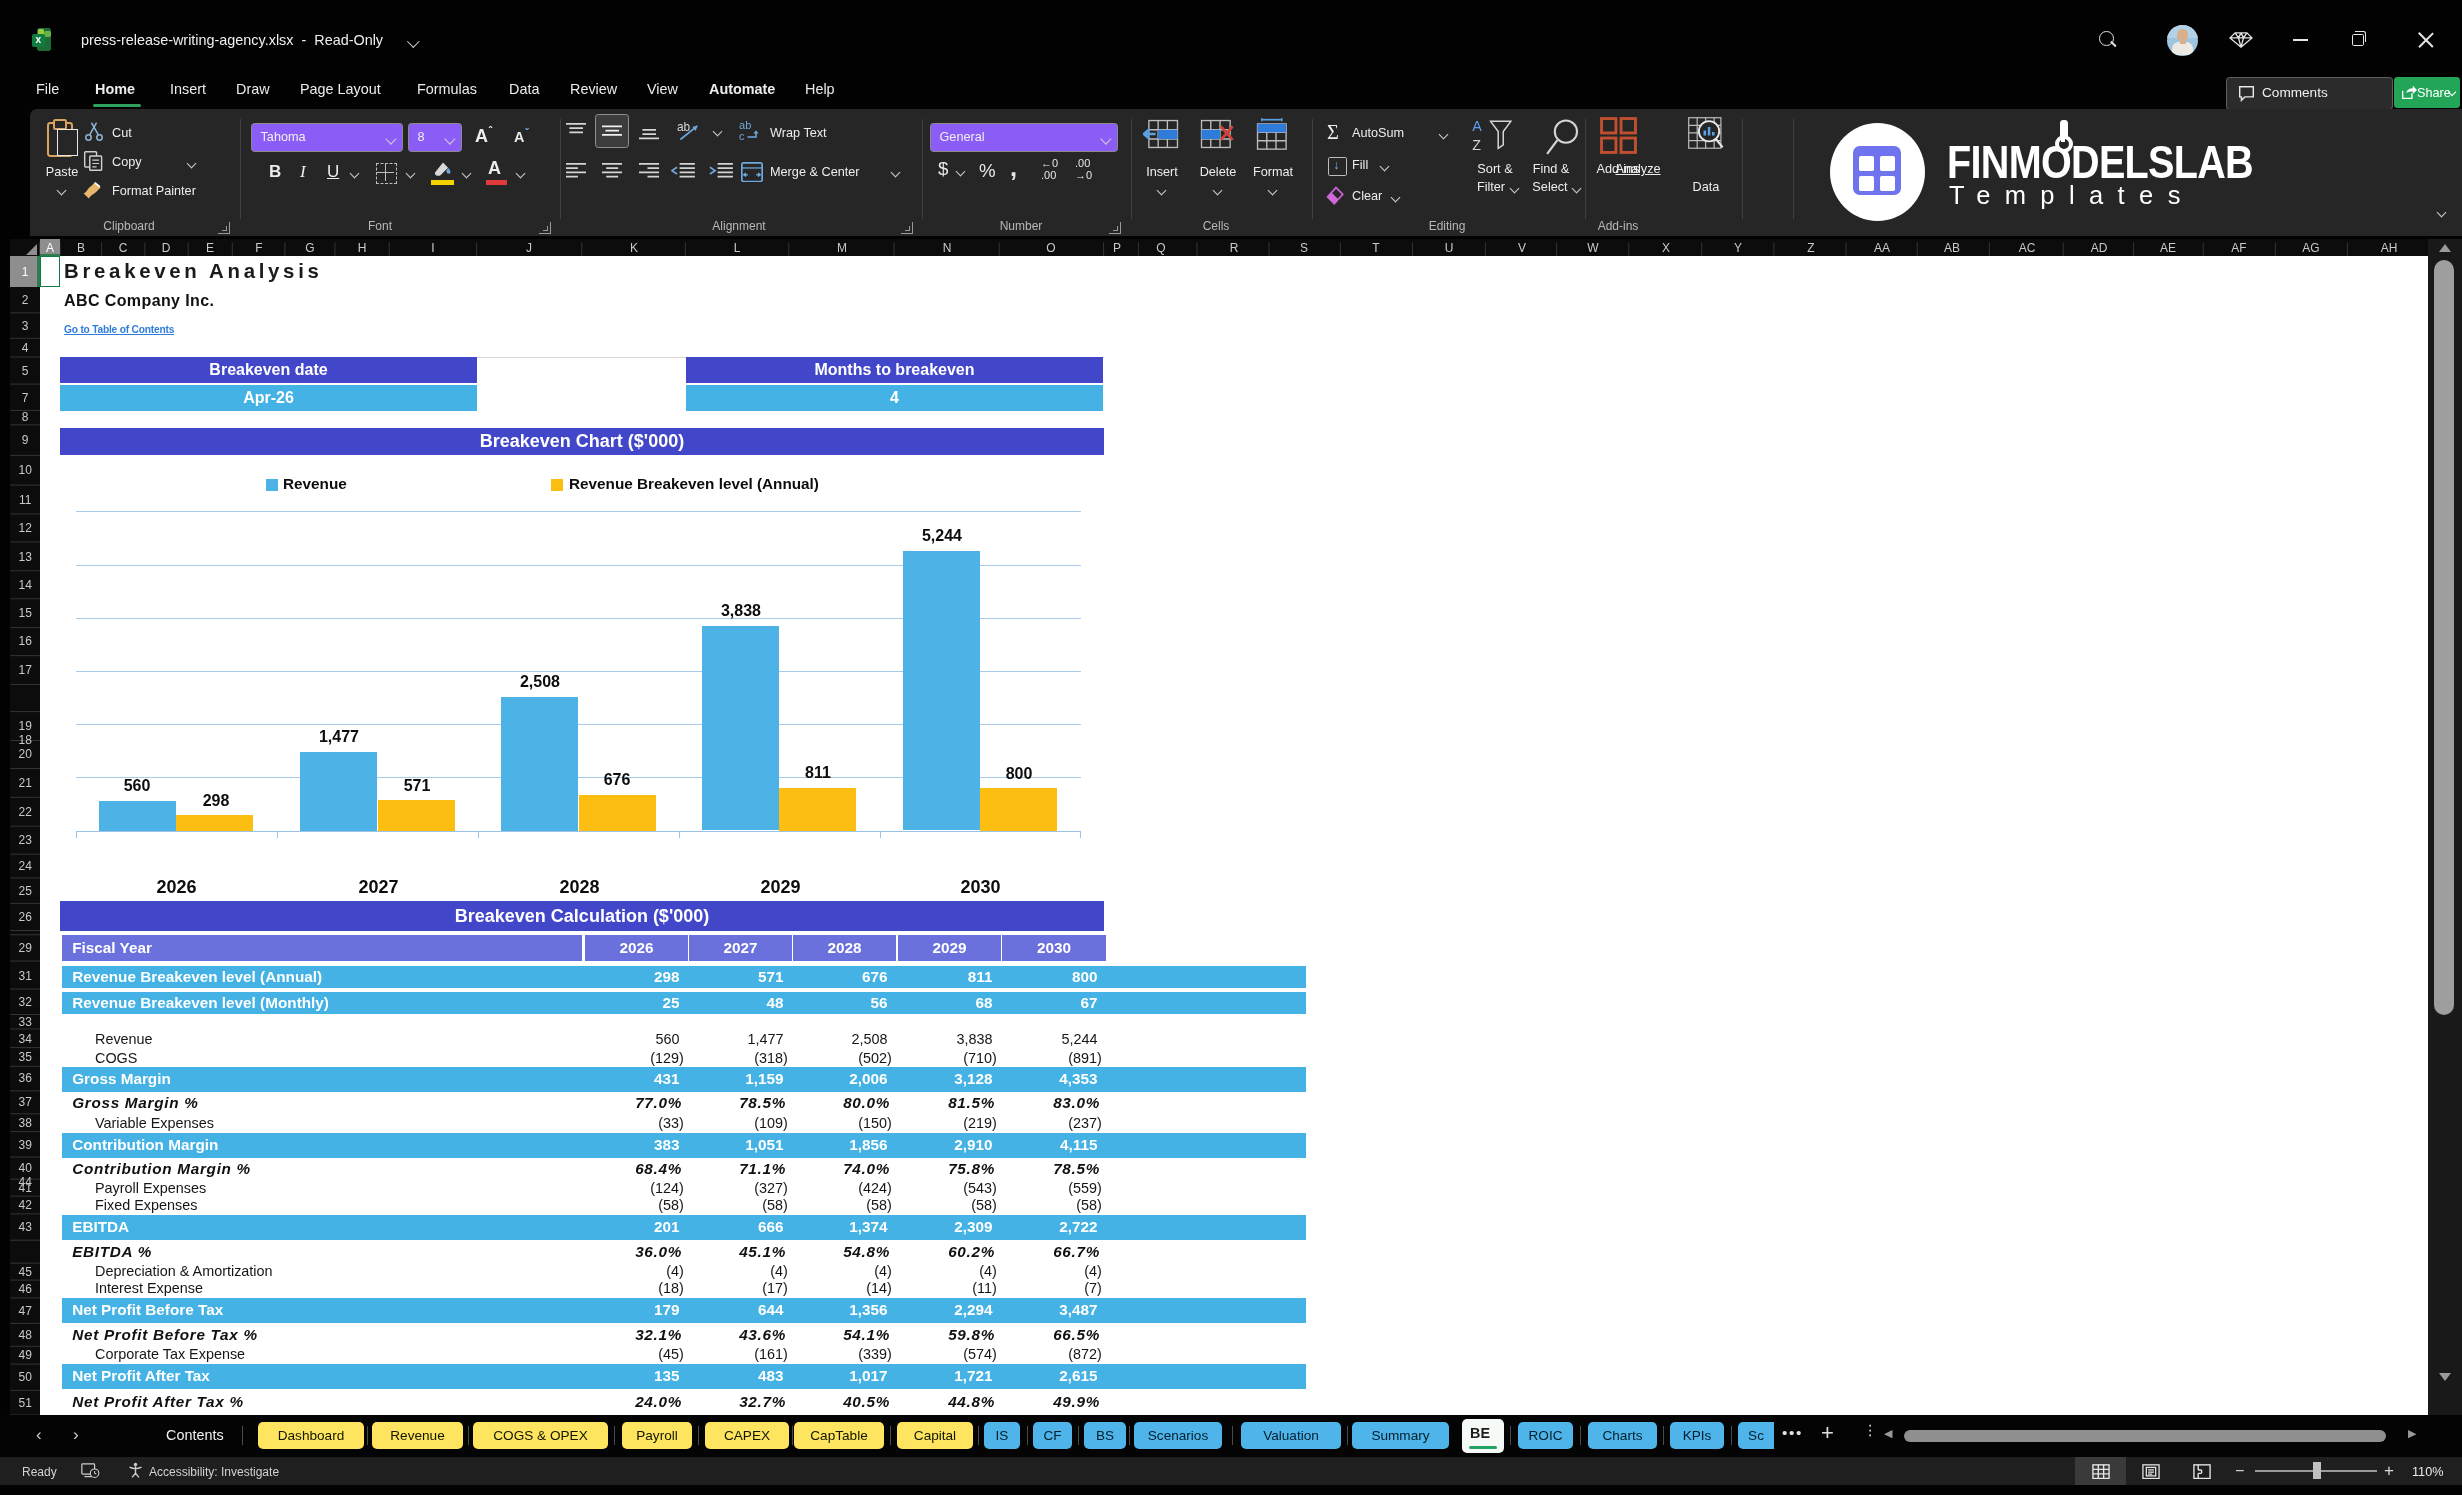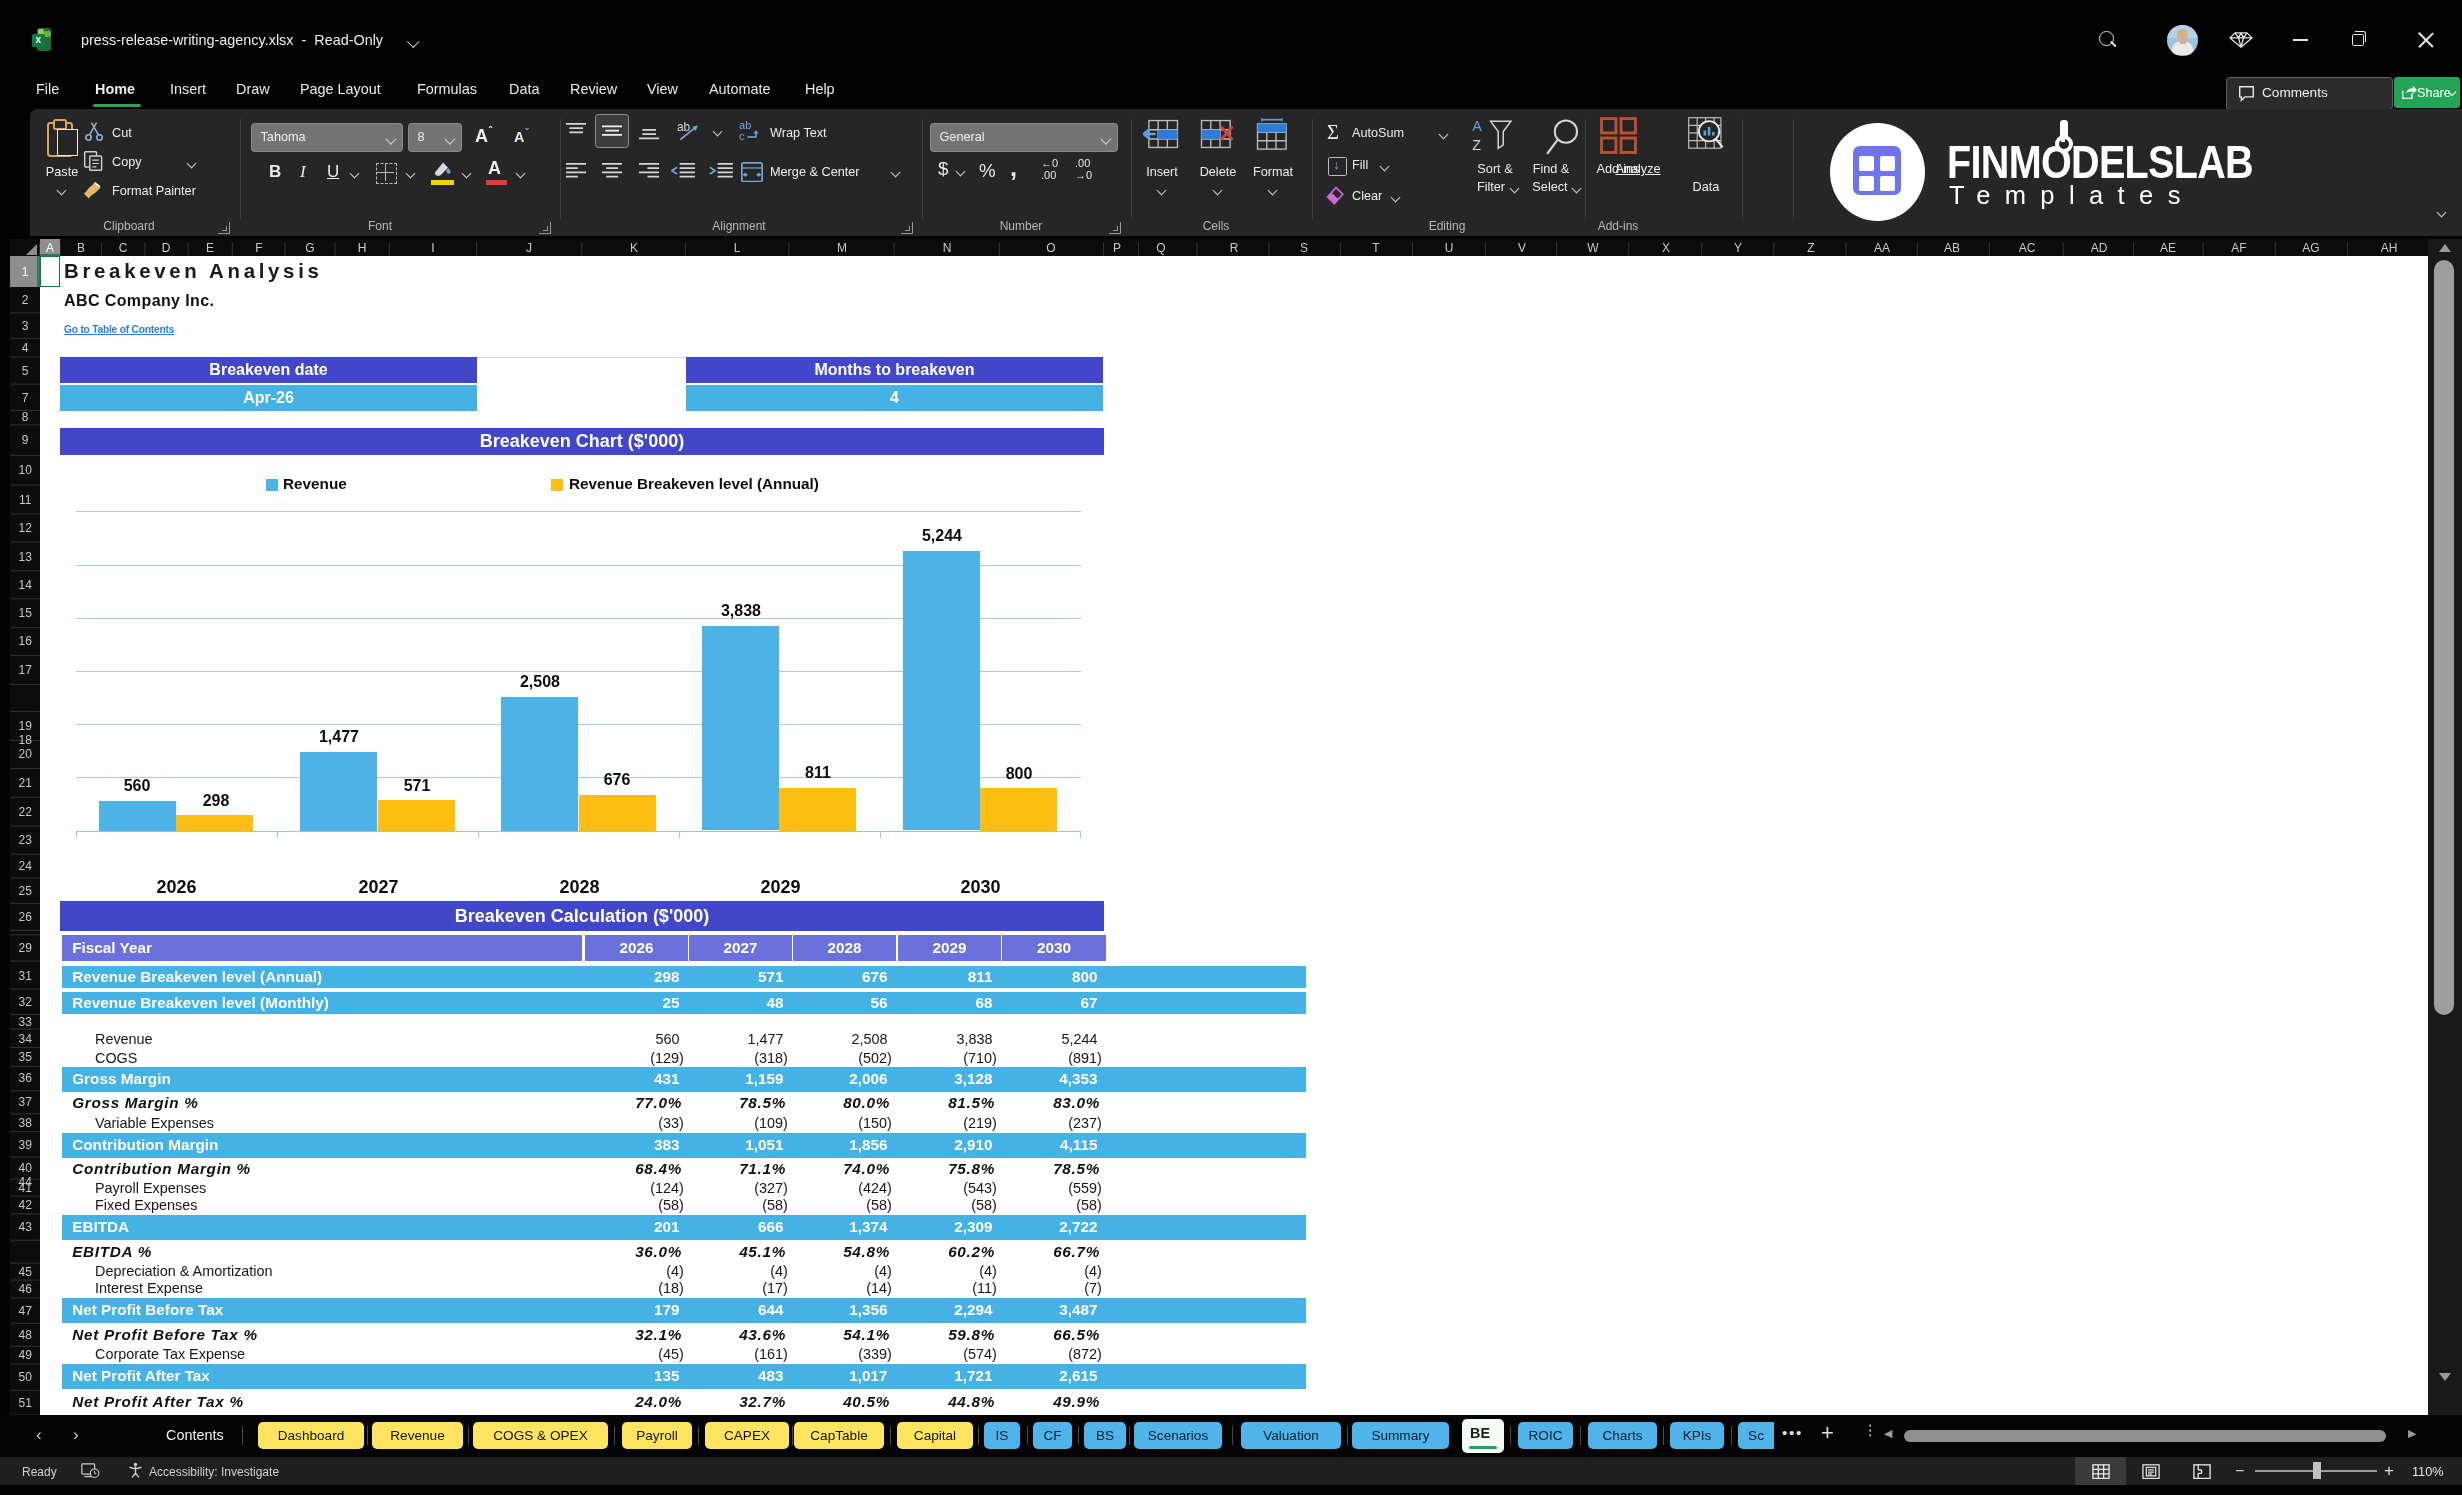--- a/index.html
+++ b/index.html
@@ -8,21 +8,21 @@
   .tx{position:absolute;white-space:nowrap;}
   
   .menu-item{position:absolute;top:81px;font-size:14.4px;color:#ececec;}
   
   #ribbon{position:absolute;left:30px;top:109px;width:2433px;height:127px;background:#262626;border-radius:6.8px 0 0 0;}
   .rdiv{position:absolute;top:10.2px;width:0.8px;height:100px;background:#3f3f3f;}
   .rlabel{position:absolute;top:110px;font-size:12px;color:#b8b8b8;transform:translateX(-50%);}
   .rtext{position:absolute;font-size:12.7px;color:#ededed;white-space:nowrap;}
   .launch{position:absolute;top:113px;width:11px;height:11px;border:0.8px solid #9a9a9a;border-top:none;border-left:none;}
   .launch:after{content:"";position:absolute;right:1.7px;bottom:1.7px;width:4.2px;height:4.2px;border-right:1.7px solid #9a9a9a;border-bottom:1.7px solid #9a9a9a;}
-  .combo{position:absolute;height:27px;background:#737373;border:0.8px solid #8b8b8b;border-radius:3.4px;color:#f0f0f0;font-size:12.7px;line-height:27px;}
+  .combo{position:absolute;height:27px;background:#8b5cf6;border:0.8px solid #8b8b8b;border-radius:3.4px;color:#f0f0f0;font-size:12.7px;line-height:27px;}
   .combo .cv{position:absolute;left:8.5px;top:0;}
   .cchev{position:absolute;right:6.8px;top:10.2px;width:6.8px;height:6.8px;border-right:1.4px solid #d0d0d0;border-bottom:1.4px solid #d0d0d0;transform:rotate(45deg);}
   .dchev{position:absolute;width:6px;height:6px;border-right:1.4px solid #cfcfcf;border-bottom:1.4px solid #cfcfcf;transform:rotate(45deg);}
   
   #sheet{position:absolute;left:40px;top:256px;width:2389px;height:1159px;background:#ffffff;}
   .band{position:absolute;color:#fff;font-weight:bold;text-align:center;}
   .bd{background:#4247c9;}
   .bl{background:#44b2e4;}
   .num{position:absolute;width:94px;text-align:right;}
   
@@ -66,21 +66,21 @@
 <div class="menu-item" style="left:36px;">File</div>
 <div class="menu-item" style="left:95px;font-weight:bold;">Home</div>
 <div class="abs" style="left:93px;top:104px;width:48px;height:2.5px;background:#2fa15f;border-radius:1.7px;"></div>
 <div class="menu-item" style="left:170px;">Insert</div>
 <div class="menu-item" style="left:236px;">Draw</div>
 <div class="menu-item" style="left:300px;">Page Layout</div>
 <div class="menu-item" style="left:417px;">Formulas</div>
 <div class="menu-item" style="left:509px;">Data</div>
 <div class="menu-item" style="left:570px;">Review</div>
 <div class="menu-item" style="left:647px;">View</div>
-<div class="menu-item" style="left:709px;">Automate</div>
+<div class="menu-item" style="left:709px;font-weight:bold;">Automate</div>
 <div class="menu-item" style="left:805px;">Help</div>
 
 <div class="abs" style="left:2226px;top:77px;width:165px;height:31px;background:#2b2b2b;border:0.8px solid #606060;border-radius:3.4px;">
   <svg class="abs" style="left:11px;top:6.8px;" width="17" height="17" viewBox="0 0 20 20">
       <path d="M2 2 h16 v12 h-10 l-4 4 v-4 h-2 z" fill="none" stroke="#e8e8e8" stroke-width="1.7"></path>
     </svg>
   <div class="tx" style="left:35px;top:6.8px;font-size:13.6px;color:#f0f0f0;">Comments</div>
 </div>
 <div class="abs" style="left:2394px;top:77px;width:66px;height:31px;background:#23a558;border-radius:3.4px;">
   <svg class="abs" style="left:6.8px;top:6.8px;" width="16" height="16" viewBox="0 0 19 19">

